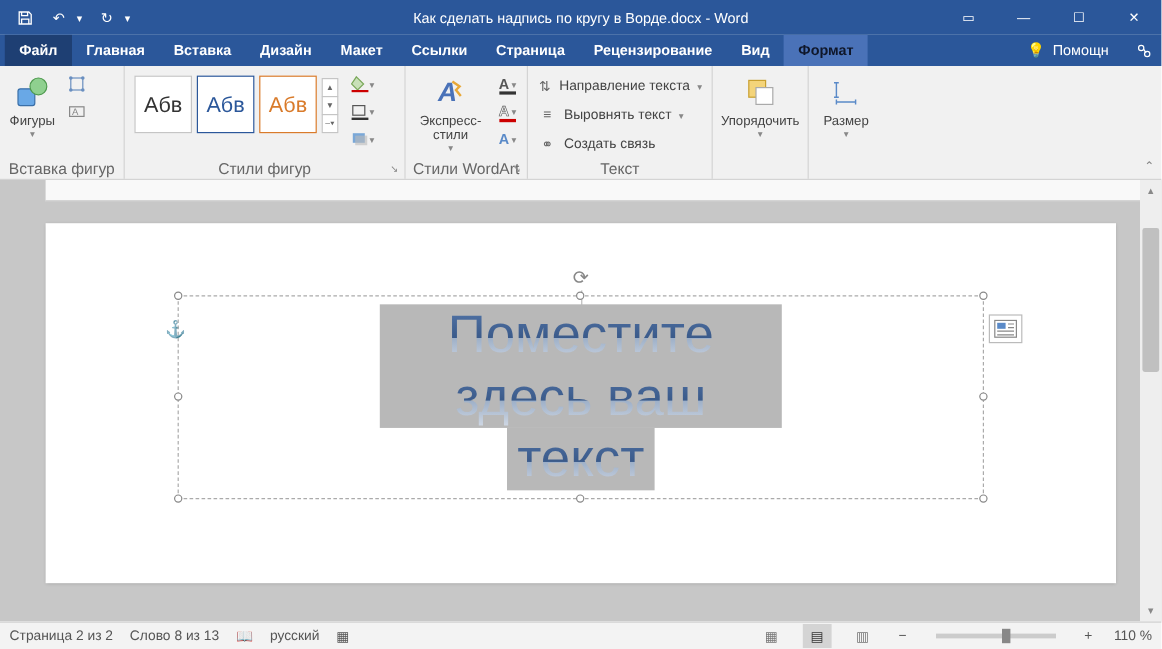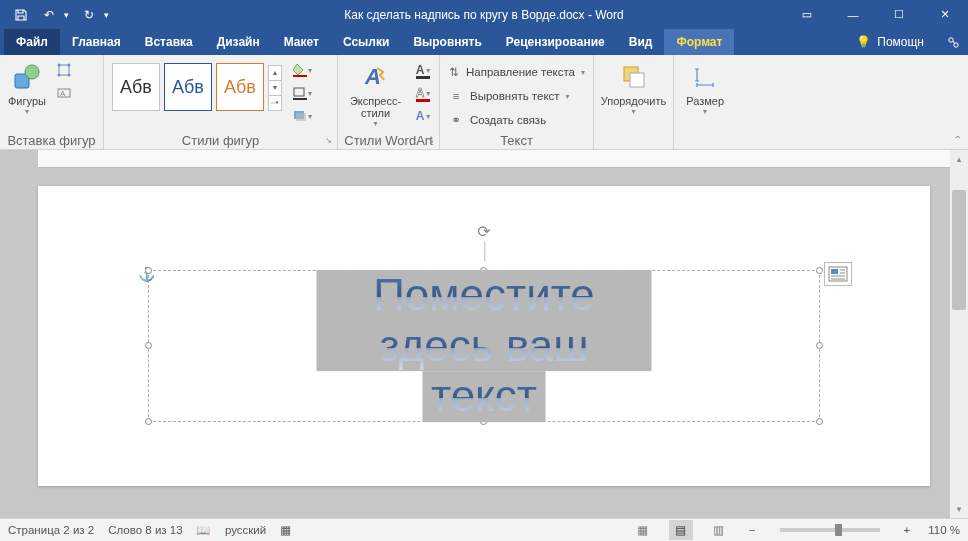--- a/index.html
+++ b/index.html
@@ -11,21 +11,21 @@
 .titlebar .qat-btn { width: 26px; height: 24px; display: flex; align-items: center; justify-content: center; cursor: pointer; color: #fff; }
 .titlebar .qat-drop { width: 10px; font-size: 9px; }
 .titlebar .title { position: absolute; left: 0; right: 0; text-align: center; pointer-events: none; font-size: 12px; }
 .titlebar .winbtns { margin-left: auto; display: flex; }
 .titlebar .winbtn { width: 46px; height: 29px; display: flex; align-items: center; justify-content: center; cursor: pointer; font-size: 11px; }
 
 
 .tabs { height: 26px; background: #2b579a; display: flex; align-items: stretch; color: #fff; font-size: 12px; padding-left: 4px; }
 .tab { padding: 0 12px; display: flex; align-items: center; cursor: pointer; white-space: nowrap; font-weight: bold; }
 .tab.file { background: #1e3f73; }
-.tab.active { background: #fff; color: #fde047; }
+.tab.active { background: #fff; color: #0f172a; }
 .tab.context { background: #4a72b8; }
 .tabs .spacer { flex: 1; }
 .tabs .help { display: flex; align-items: center; padding: 0 14px; gap: 6px; }
 .tabs .share { width: 30px; display: flex; align-items: center; justify-content: center; }
 
 
 .ribbon { height: 95px; background: #f1f1f1; border-bottom: 1px solid #d4d4d4; display: flex; position: relative; }
 .group { border-right: 1px solid #d4d4d4; display: flex; flex-direction: column; padding: 2px 4px 0; }
 .group-body { flex: 1; display: flex; align-items: flex-start; gap: 2px; padding-top: 2px; }
 .group-label { height: 17px; font-size: 13px; color: #666; text-align: center; display: flex; align-items: center; justify-content: center; gap: 4px; position: relative; }
@@ -50,21 +50,21 @@
 .page { background: #fff; margin: 18px 38px 10px; height: 300px; position: relative; box-shadow: 0 1px 3px rgba(0,0,0,0.2); }
 .scrollbar-v { position: absolute; right: 0; top: 0; bottom: 0; width: 18px; background: #eee; }
 .scrollbar-v .thumb { position: absolute; left: 2px; right: 2px; top: 40px; height: 120px; background: #c0c0c0; border-radius: 2px; }
 .scrollbar-v .arr { position: absolute; left: 0; right: 0; height: 18px; text-align: center; font-size: 9px; color: #888; line-height: 18px; cursor: pointer; }
 .scrollbar-v .arr.up { top: 0; } .scrollbar-v .arr.dn { bottom: 0; }
 
 
 .anchor { position: absolute; left: 100px; top: 80px; color: #5b7fb8; font-size: 14px; }
 .rotate { position: absolute; left: 50%; top: 36px; transform: translateX(-50%); color: #888; font-size: 16px; }
 .rotate::after { content: ""; position: absolute; left: 50%; top: 100%; width: 1px; height: 20px; background: #bbb; }
-.sel-box { position: absolute; left: 110px; top: 84px; right: 110px; height: 152px; border: 1px dashed #aaa; }
+.sel-box { position: absolute; left: 110px; top: 60px; right: 110px; height: 170px; border: 1px dashed #aaa; }
 .handle { position: absolute; width: 7px; height: 7px; background: #fff; border: 1px solid #888; border-radius: 50%; }
 .h-nw{top:-4px;left:-4px}.h-n{top:-4px;left:50%;margin-left:-4px}.h-ne{top:-4px;right:-4px}
 .h-w{top:50%;left:-4px;margin-top:-4px}.h-e{top:50%;right:-4px;margin-top:-4px}
 .h-sw{bottom:-4px;left:-4px}.h-s{bottom:-4px;left:50%;margin-left:-4px}.h-se{bottom:-4px;right:-4px}
 .wordart { position: absolute; left: 50%; top: 50%; transform: translate(-50%,-50%); text-align: center; }
 .wordart-line { display: inline-block; background: #b8b8b8; padding: 0 8px; font-size: 44px; line-height: 1.15; color: #3a5a8a; font-family: Calibri, sans-serif; position: relative; }
 .wordart-line span { background: linear-gradient(#5577aa 0%, #3a5a8a 55%, #9eb0c8 56%, #d0d8e4 100%); -webkit-background-clip: text; background-clip: text; color: transparent; }
 .layout-opts { position: absolute; right: 78px; top: 76px; width: 28px; height: 24px; border: 1px solid #bbb; background: #fff; display: flex; align-items: center; justify-content: center; cursor: pointer; }
 .layout-opts svg { display: block; }
 
@@ -101,21 +101,21 @@
   </div>
 </div>
 
 <div class="tabs">
   <div class="tab file">Файл</div>
   <div class="tab">Главная</div>
   <div class="tab">Вставка</div>
   <div class="tab">Дизайн</div>
   <div class="tab">Макет</div>
   <div class="tab">Ссылки</div>
-  <div class="tab">Выровнять</div>
+  <div class="tab">Страница</div>
   <div class="tab">Рецензирование</div>
   <div class="tab">Вид</div>
   <div class="tab context active">Формат</div>
   <div class="spacer"></div>
   <div class="help">
     <span>💡</span>
     <span>Помощн</span>
   </div>
   <div class="share">
     <svg width="14" height="14" viewBox="0 0 14 14">

